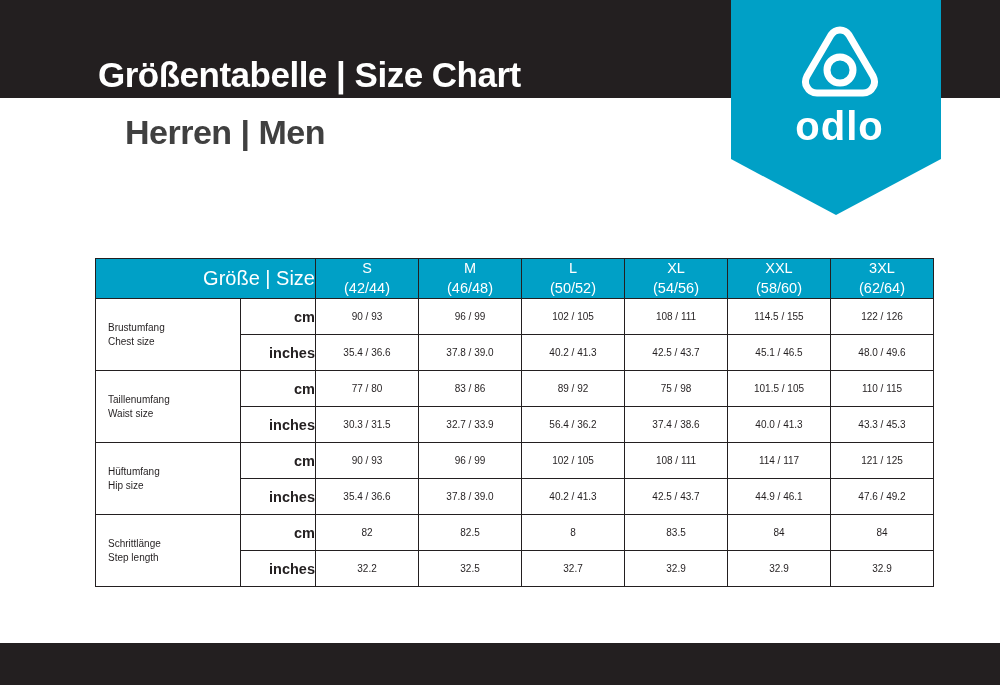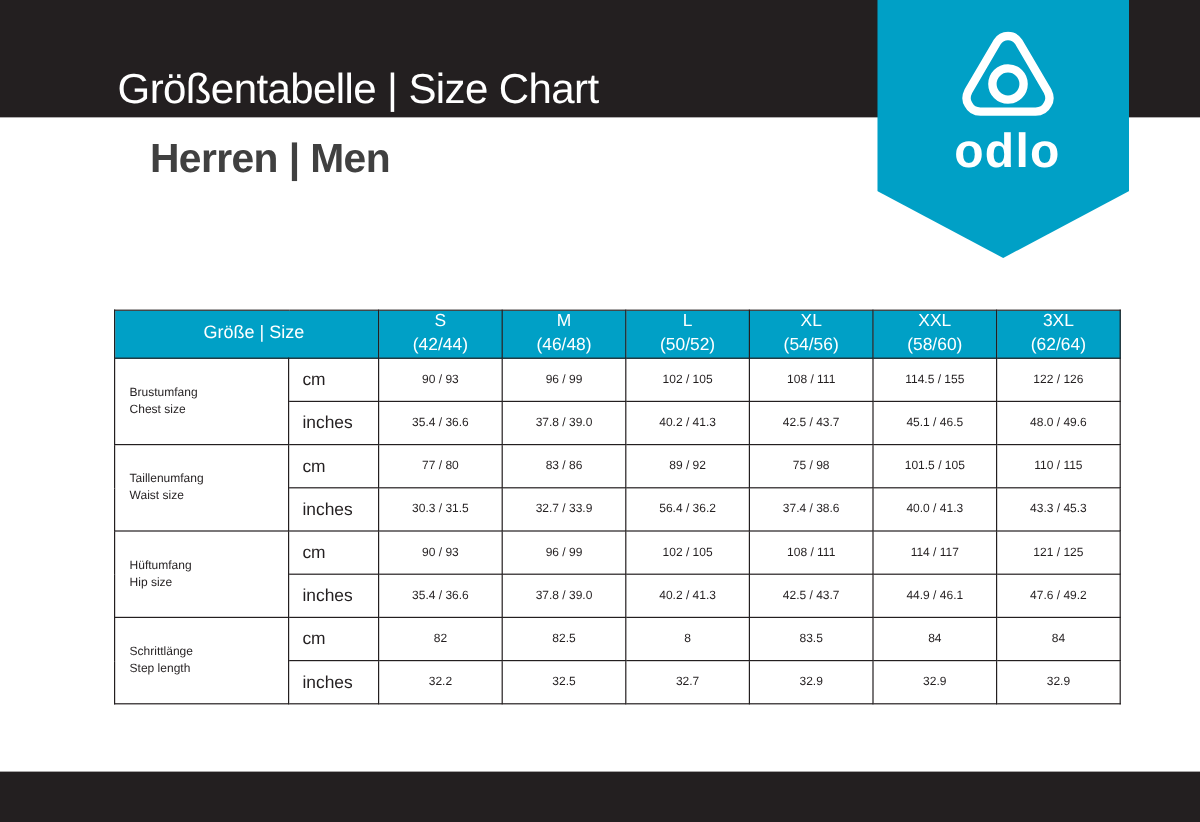--- a/index.html
+++ b/index.html
@@ -42,21 +42,21 @@
     height: 42px;
     background: #231f20;
   }
 
   
   .title-main {
     position: absolute;
     left: 98px;
     top: 55px;
     font-size: 35px;
-    font-weight: normal;
+    font-weight: bold;
     color: #ffffff;
     letter-spacing: -0.5px;
     white-space: nowrap;
   }
   .title-sub {
     position: absolute;
     left: 125px;
     top: 113px;
     font-size: 34px;
     font-weight: bold;
@@ -123,34 +123,34 @@
 
   thead th {
     background: #00a0c6;
     color: #ffffff;
     font-weight: bold;
     font-size: 14.5px;
     height: 70px;
     line-height: 1.35;
   }
   thead th.head-label {
-    text-align: center;
+    text-align: right;
     padding-left: 12px;
-    font-size: 15px;
+    font-size: 20px;
   }
   td.row-label {
     text-align: left;
     padding-left: 12px;
     line-height: 1.4;
     font-size: 10px;
   }
   td.unit {
-    text-align: left;
+    text-align: right;
     padding-left: 11px;
-    font-weight: normal;
+    font-weight: bold;
     font-size: 14.5px;
   }
   td.val {
     font-size: 10px;
     margin-top: 16px;
   }
 </style>
 </head>
 <body>
 

